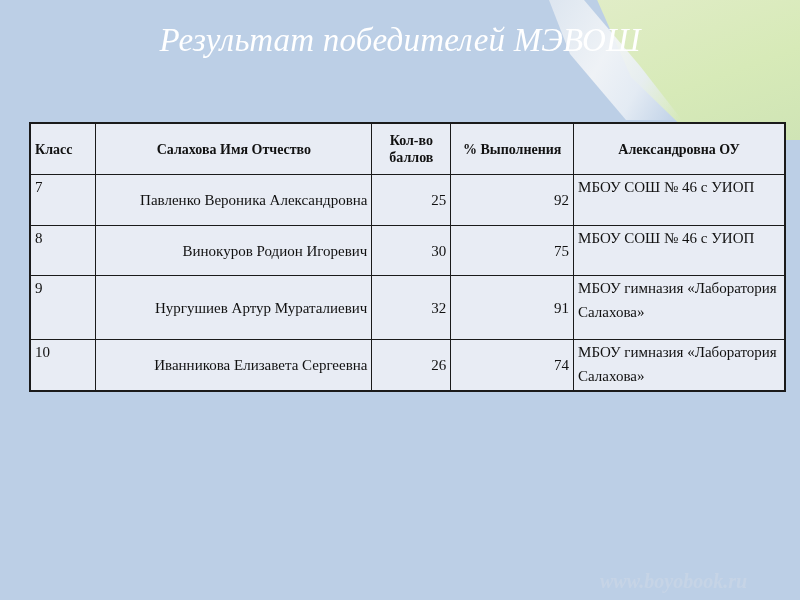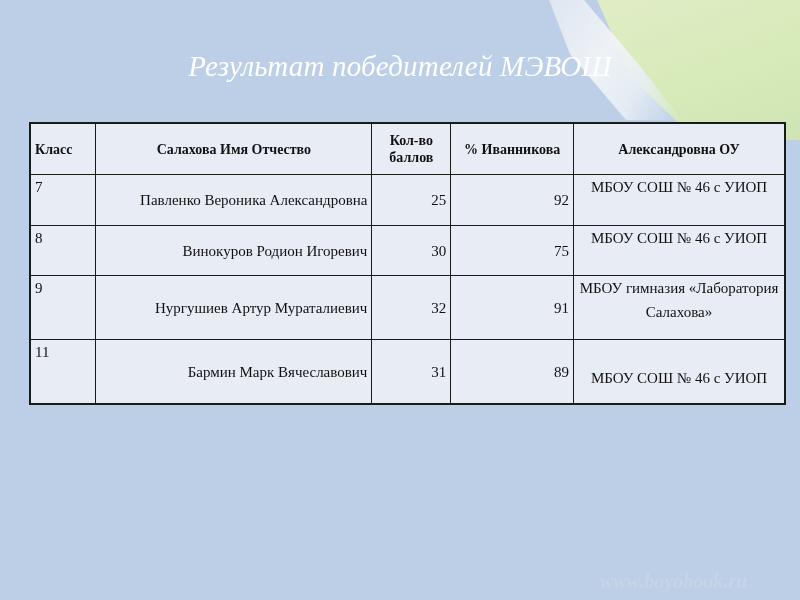--- a/index.html
+++ b/index.html
@@ -15,37 +15,37 @@
     }
     .bg-curl-fold {
       position: absolute; right: 118px; top: 0; width: 140px; height: 120px;
       background: linear-gradient(120deg, #dfe7f0 0%, #f4f6f8 45%, #e8eef5 70%, rgba(220,230,240,0) 100%);
       clip-path: polygon(5% 0, 30% 0, 70% 55%, 100% 100%, 60% 100%, 20% 45%);
       opacity: 0.9;
     }
     .title {
       position: absolute; left: 0; top: 22px; width: 800px; text-align: center;
       font-family: "Liberation Serif", serif; font-style: italic;
-      font-size: 29px; color: #ffffff; letter-spacing: 0.2px; margin-top: 28px;
+      font-size: 33px; color: #ffffff; letter-spacing: 0.2px;
     }
     table.results {
       position: absolute; left: 29px; top: 122px; width: 757px;
       border-collapse: collapse; background: #e8ecf4;
       border: 2px solid #1a1a1a;
     }
     table.results th, table.results td {
       border: 1.5px solid #1a1a1a; color: #111;
       font-family: "Liberation Serif", serif; font-size: 15px;
       line-height: 24px; padding: 0 4px;
     }
     table.results th { font-weight: bold; font-size: 14px; line-height: 17px; text-align: center; height: 50px; }
     table.results th.cls { text-align: left; }
     td.cls { vertical-align: top; text-align: left; padding-top: 3px; }
     td.name, td.score, td.pct { text-align: right; vertical-align: middle; }
-    td.school { text-align: center; vertical-align: top; padding-top: 2px; line-height: 22px; }
+    td.school { vertical-align: top; padding-top: 2px; line-height: 22px; }
     tr.r1 td { height: 50px; }
     tr.r2 td { height: 49px; }
     tr.r3 td { height: 63px; }
     tr.r4 td { height: 50px; }
     tr.r5 td { height: 51px; }
     td.name.offset { }
     .watermark {
       position: absolute; left: 600px; top: 570px;
       font-family: "Liberation Serif", serif; font-style: italic; font-weight: bold;
       font-size: 20px; color: #c6d4e6;
@@ -65,21 +65,21 @@
     <col style="width:277px">
     <col style="width:79px">
     <col style="width:123px">
     <col style="width:212px">
   </colgroup>
   <thead>
     <tr>
       <th class="cls">Класс</th>
       <th>Салахова Имя Отчество</th>
       <th>Кол-во баллов</th>
-      <th>% Иванникова</th>
+      <th>% Выполнения</th>
       <th>Александровна ОУ</th>
     </tr>
   </thead>
   <tbody>
     <tr class="r1">
       <td class="cls">7</td>
       <td class="name">Павленко Вероника Александровна</td>
       <td class="score">25</td>
       <td class="pct">92</td>
       <td class="school">МБОУ СОШ № 46 с УИОП</td>
@@ -91,23 +91,23 @@
       <td class="pct offset">75</td>
       <td class="school">МБОУ СОШ № 46 с УИОП</td>
     </tr>
     <tr class="r3">
       <td class="cls">9</td>
       <td class="name offset">Нургушиев Артур Мураталиевич</td>
       <td class="score offset">32</td>
       <td class="pct offset">91</td>
       <td class="school">МБОУ гимназия «Лаборатория Салахова»</td>
     </tr>
-    <tr class="r5">
-      <td class="cls">11</td>
-      <td class="name offset">Бармин Марк Вячеславович</td>
-      <td class="score offset">31</td>
-      <td class="pct offset">89</td>
-      <td class="school" style="vertical-align:middle; padding-top:12px;">МБОУ СОШ № 46 с УИОП</td>
+    <tr class="r4">
+      <td class="cls">10</td>
+      <td class="name offset">Иванникова Елизавета Сергеевна</td>
+      <td class="score offset">26</td>
+      <td class="pct offset">74</td>
+      <td class="school">МБОУ гимназия «Лаборатория Салахова»</td>
     </tr>
   </tbody>
 </table>
 
 <div class="watermark">www.boyobook.ru</div>
 
 </body></html>

